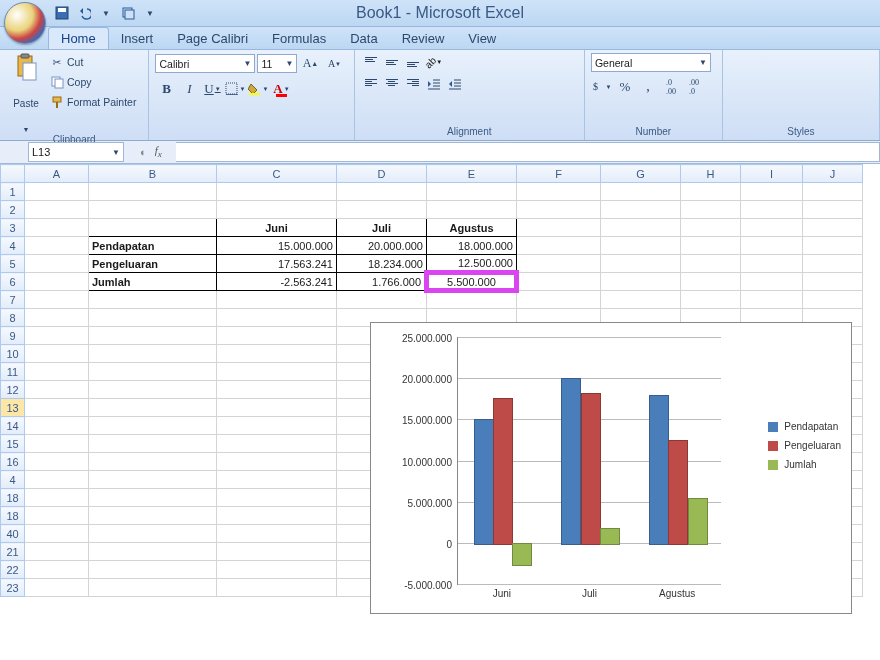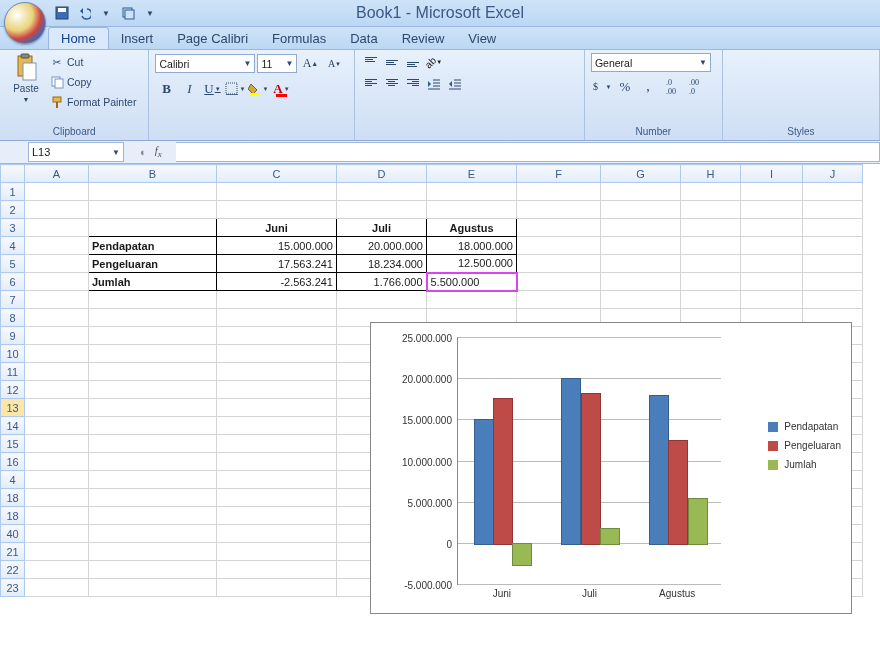--- a/index.html
+++ b/index.html
@@ -8,21 +8,21 @@
   .qat{margin-left:50px;display:flex;align-items:center;gap:6px;color:#2c486c;}
   .qat span{width:16px;height:16px;display:inline-flex;align-items:center;justify-content:center;}
   .title{position:absolute;left:50%;transform:translateX(-50%);color:#3a5a85;font-size:16px;}
   .tabs{height:22px;background:linear-gradient(#cfe3f8,#bcd7f3);display:flex;align-items:flex-end;padding-left:48px;gap:0;border-bottom:1px solid #9ab8dd;}
   .tab{padding:3px 12px 3px;color:#2c486c;cursor:default;font-size:13px;}
   .tab.active{background:#d9e8fb;border:1px solid #9ab8dd;border-bottom:none;border-radius:3px 3px 0 0;color:#15428b;}
   .ribbon{height:90px;background:linear-gradient(#e8f1fc,#cedef5);border-bottom:1px solid #8faad0;display:flex;}
   .group{border-right:1px solid #aac3e3;padding:3px 6px 2px;display:flex;flex-direction:column;justify-content:space-between;}
   .group-title{font-size:10px;text-align:center;color:#3a5a85;padding:1px 0;}
   .group-body{flex:1;display:flex;align-items:flex-start;gap:4px;}
-  .big-btn{display:flex;flex-direction:column;align-items:center;width:40px;font-size:10px;color:#2c486c;gap:2px;}
+  .big-btn{display:flex;flex-direction:column;align-items:center;width:40px;font-size:10px;color:#2c486c;gap:17px;}
   .big-icon{width:28px;height:28px;display:flex;align-items:center;justify-content:center;}
   .mini-col{display:flex;flex-direction:column;gap:2px;font-size:10.5px;color:#2c486c;}
   .mini-row{display:flex;align-items:center;gap:3px;height:18px;}
   .mini-row .ic{width:14px;height:14px;display:inline-flex;align-items:center;justify-content:center;}
   .dd{width:78px;height:17px;border:1px solid #8fa9cf;background:#fff;font-size:10.5px;padding:0 3px;display:flex;align-items:center;justify-content:space-between;}
   .dd .arr{font-size:8px;color:#2c486c;}
   .btnrow{display:flex;gap:1px;}
   .tbtn{width:20px;height:19px;border:1px solid transparent;display:flex;align-items:center;justify-content:center;font-family:"Times New Roman",serif;font-size:13px;color:#2c486c;}
   .fb{font-weight:bold;} .fi{font-style:italic;} .fu{text-decoration:underline;}
   .alignrow{display:flex;gap:1px;}
@@ -252,20 +252,21 @@
                 <path d="M1 6l3-3v6z" fill="#2a5a9a"></path>
                 <line x1="6" y1="2" x2="13" y2="2" stroke="#2c486c"></line>
                 <line x1="6" y1="5" x2="13" y2="5" stroke="#2c486c"></line>
                 <line x1="6" y1="8" x2="13" y2="8" stroke="#2c486c"></line>
                 <line x1="1" y1="11" x2="13" y2="11" stroke="#2c486c"></line>
               </svg>
             </div>
         </div>
       </div>
     </div>
+    <div class="group-title">Alignment</div>
   </div>
 
   <div class="group" style="width:130px">
     <div class="group-body" style="flex-direction:column;gap:4px">
       <div class="dd" style="width:112px">
           <span>General</span>
           <span class="arr">▼</span>
         </div>
       <div class="btnrow">
         <div class="tbtn">
@@ -388,21 +389,21 @@
           <td style=""></td>
           <td style=""></td>
           <td style=""></td>
         </tr>
         <tr class="">
           <th class="rowhdr">6</th>
           <td style=""></td>
           <td style="border:1px solid #000;font-weight:bold;">Jumlah</td>
           <td style="border:1px solid #000;text-align:right;">-2.563.241</td>
           <td style="border:1px solid #000;text-align:right;">1.766.000</td>
-          <td style="border:2px solid #d946ef;text-align:left;">5.500.000</td>
+          <td style="border:5px solid #d946ef;text-align:center;">5.500.000</td>
           <td style=""></td>
           <td style=""></td>
           <td style=""></td>
           <td style=""></td>
           <td style=""></td>
         </tr>
         <tr class="">
           <th class="rowhdr">7</th>
           <td style=""></td>
           <td style=""></td>

